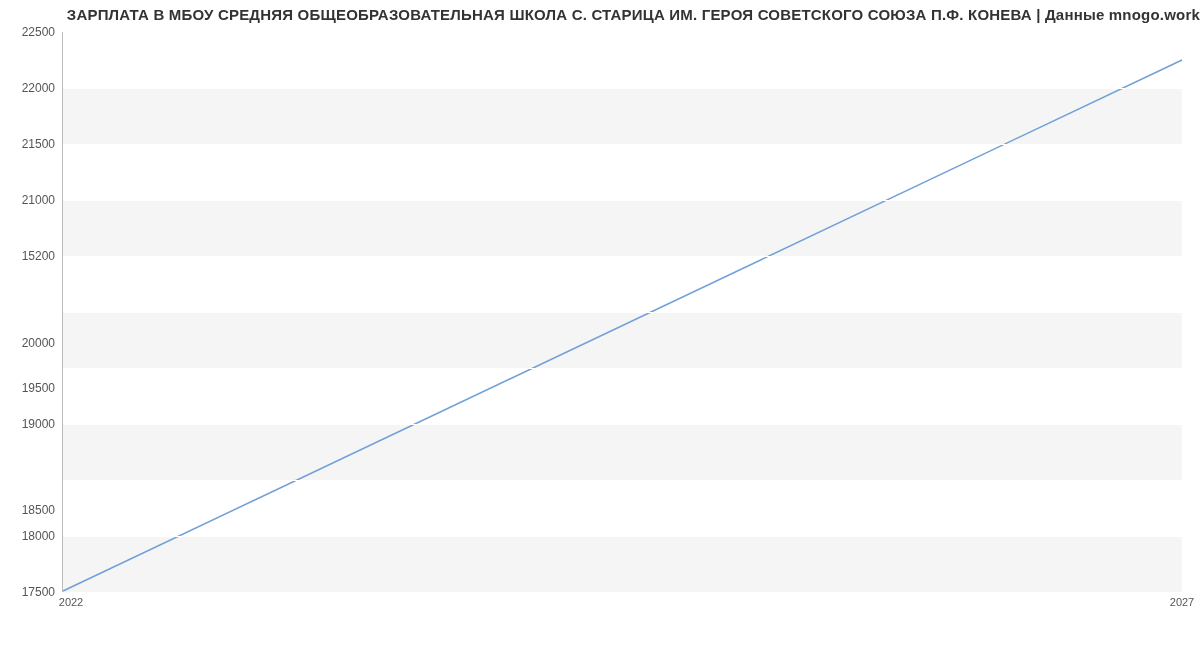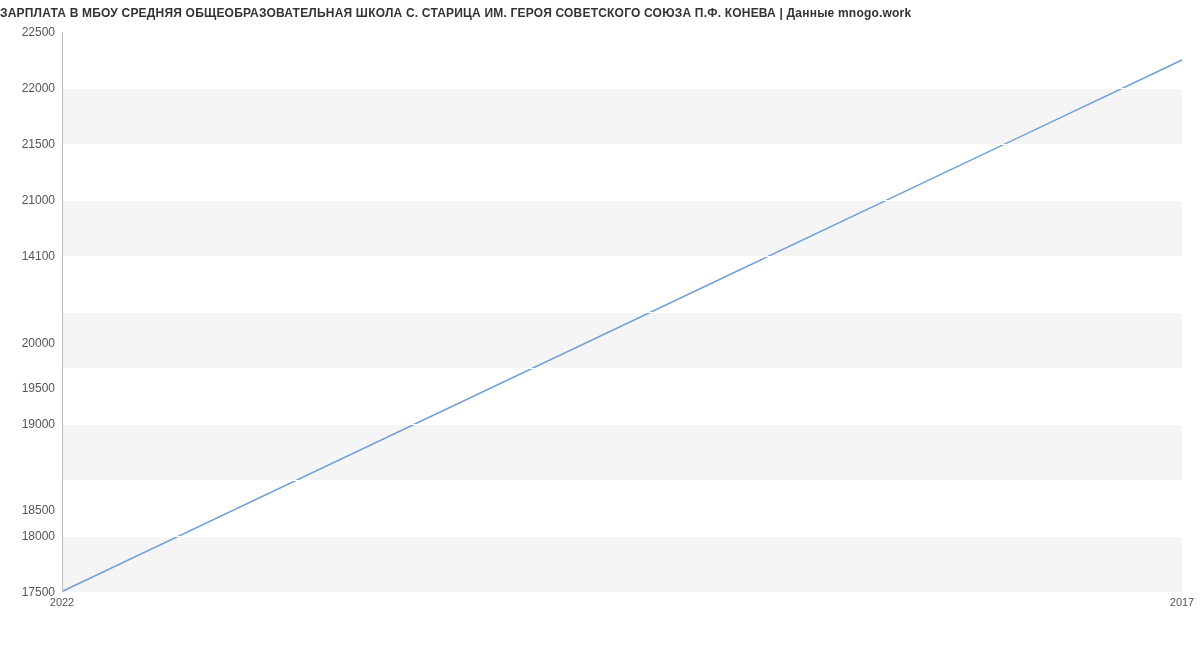--- a/index.html
+++ b/index.html
@@ -15,23 +15,23 @@
   .chart-wrap {
     position: relative;
     width: 1200px;
     height: 650px;
   }
   .title {
     position: absolute;
     top: 6px;
     left: 0;
     right: 0;
-    text-align: left;
+    text-align: right;
     font-weight: bold;
-    font-size: 12px;
+    font-size: 15px;
     letter-spacing: 0.2px;
     color: #333;
   }
   .plot {
     position: absolute;
     left: 62px;
     top: 32px;
     width: 1120px;
     height: 560px;
     border-left: 1px solid #bbb;
@@ -101,20 +101,20 @@
       <div class="gridline" style="top: 112px;"></div>
       <div class="gridline" style="top: 56px;"></div>
       <div class="gridline" style="top: 0px;"></div>
     </div>
 <div class="ytick-label" style="top: 592px;">17500</div>
     <div class="ytick-label" style="top: 536px;">18000</div>
     <div class="ytick-label" style="top: 480px; margin-top: 30px;">18500</div>
     <div class="ytick-label" style="top: 424px;">19000</div>
     <div class="ytick-label" style="top: 388px;">19500</div>
     <div class="ytick-label" style="top: 312px; margin-top: 31px;">20000</div>
-    <div class="ytick-label" style="top: 256px;">14100</div>
+    <div class="ytick-label" style="top: 256px;">15200</div>
     <div class="ytick-label" style="top: 200px;">21000</div>
     <div class="ytick-label" style="top: 144px; text-align: right;">21500</div>
     <div class="ytick-label" style="top: 88px;">22000</div>
     <div class="ytick-label" style="top: 32px;">22500</div>
-    <div class="xtick-label" style="left: 62px; text-align: right;">2022</div>
-    <div class="xtick-label" style="left: 1182px;">2017</div>
+    <div class="xtick-label" style="left: 71px; text-align: right;">2022</div>
+    <div class="xtick-label" style="left: 1182px;">2027</div>
   </div>
 
 </body></html>

